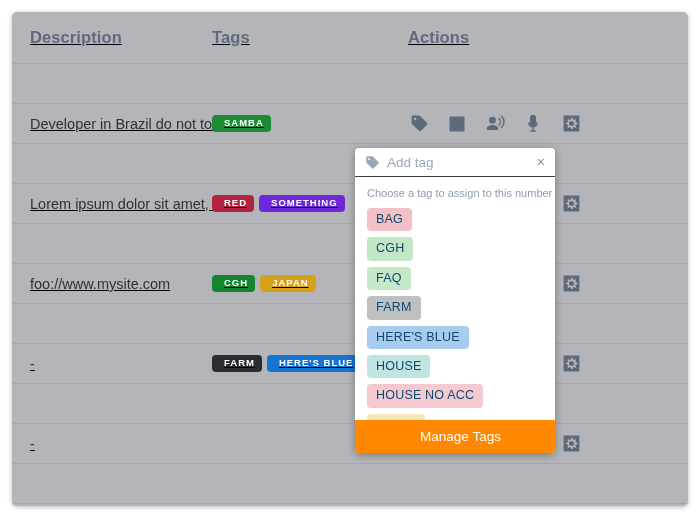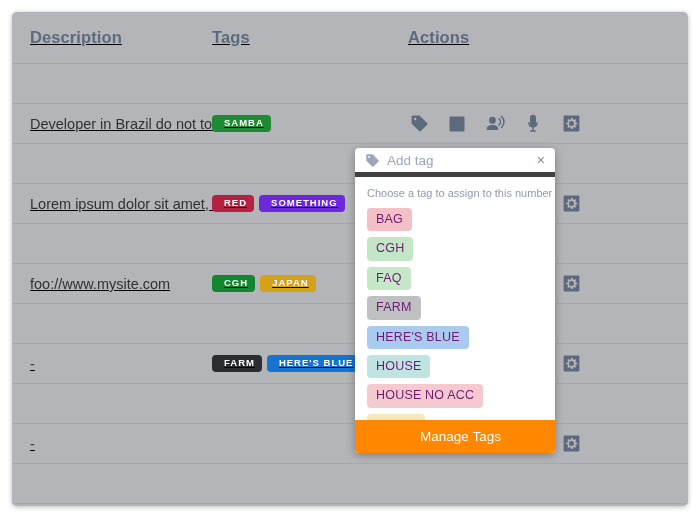--- a/index.html
+++ b/index.html
@@ -113,21 +113,21 @@
     overflow: hidden;
     display: flex;
     flex-direction: column;
   }
 
   .popup-header {
     height: 29px;
     display: flex;
     align-items: center;
     padding: 0 9px 0 10px;
-    border-bottom: 5px solid #404040;
+    border-bottom: 1px solid #404040;
     flex: none;
   }
   .popup-tagicon { width: 15px; height: 15px; margin-right: 7px; display:block; }
   .popup-tagicon svg path { fill: #9aa7bb; }
   .popup-title {
     color: #9aa7bb;
     font-size: 13.5px;
     flex: 1;
   }
   .popup-close {
@@ -147,21 +147,21 @@
   .popup-hint {
     color: #8f9bad;
     font-size: 11px;
     margin-bottom: 9px;
     white-space: nowrap;
   }
 
   .opt-list { display: flex; flex-direction: column; gap: 6px; }
   .opt {
     align-self: flex-start;
-    color: #701a75;
+    color: #0c4a6e;
     font-size: 12.5px;
     font-weight: 400;
     letter-spacing: 0.2px;
     padding: 4px 9px 5px 9px;
     border-radius: 4px;
     white-space: nowrap;
     cursor: pointer;
     line-height: 1.15;
   }
 

